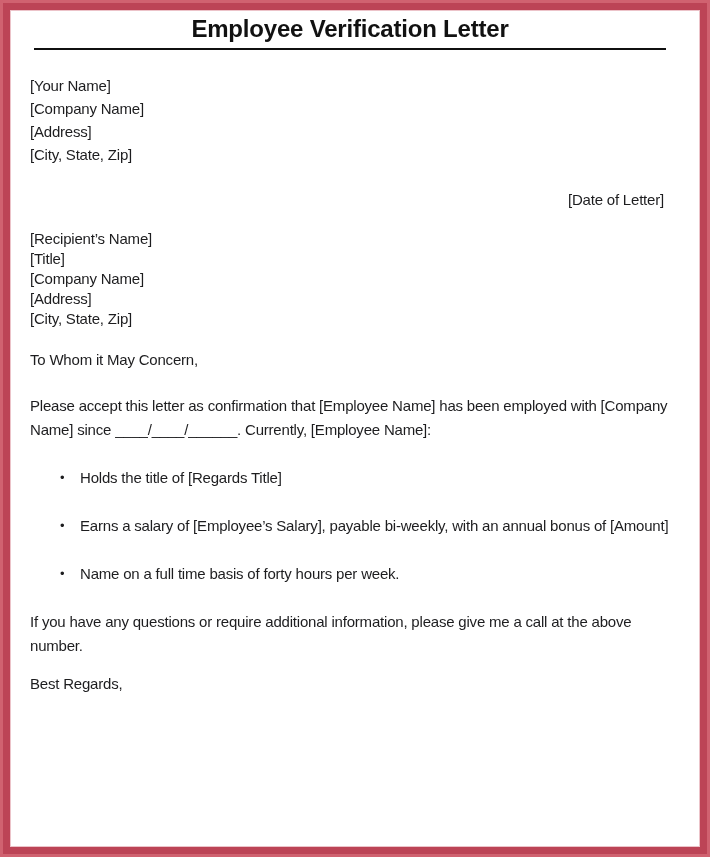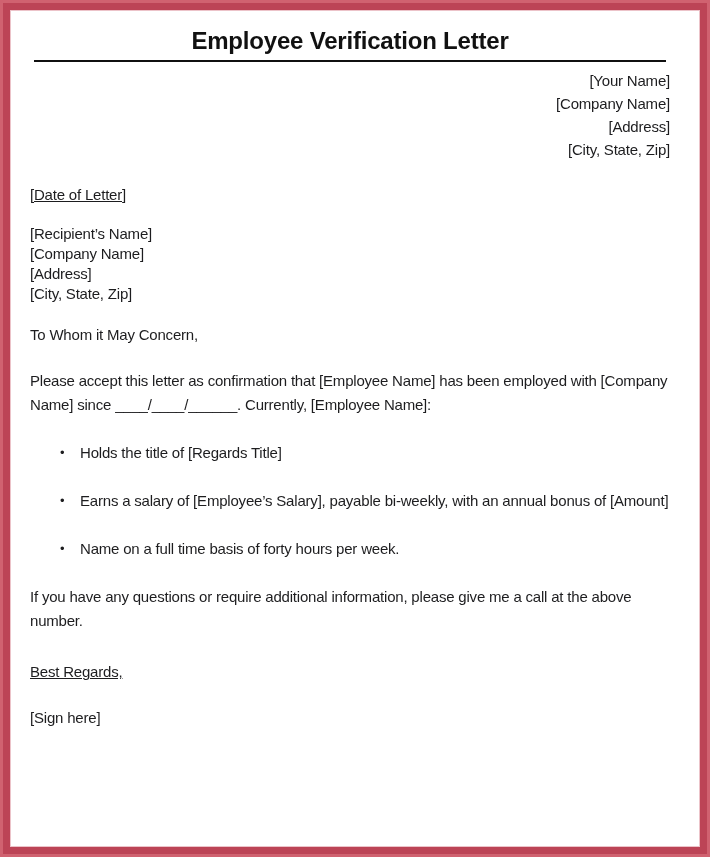--- a/index.html
+++ b/index.html
@@ -32,43 +32,43 @@
     position: relative;
     box-sizing: border-box;
     width: 100%;
     height: 100%;
     padding: 0 30px 0 20px;
     color: #1d1d1f;
     font-size: 15px;
     letter-spacing: -0.2px;
   }
   .title {
-    margin: 16px 0 0 0;
+    margin: 4px 0 0 0;
     text-align: center;
     font-size: 24px;
     font-weight: bold;
     letter-spacing: -0.2px;
     line-height: 30px;
     color: #111111;
   }
   .rule {
     height: 2px;
     background: #101010;
     margin: 4px 4px 0 4px;
   }
   .sender {
-    margin-top: 7px;
-    text-align: right;
+    margin-top: 24px;
+    text-align: left;
     line-height: 23px;
   }
   .date {
     margin-top: 22px;
+    text-align: right;
     line-height: 23px;
     padding-right: 6px;
-    text-decoration: underline;
   }
   .recipient {
     margin-top: 18px;
     line-height: 20px;
   }
   .subject {
     margin: 21px 0 0 0;
     line-height: 21px;
   }
   .salutation {
@@ -92,23 +92,22 @@
     margin-left: 30px;
     font-size: 13px;
   }
   .bullet-text {
     flex: 1;
   }
   .closing {
     margin-top: 11px;
   }
   .signoff {
-    margin: 27px 0 0 0;
+    margin: 14px 0 0 0;
     line-height: 24px;
-    text-decoration: underline;
   }
   .signature {
     margin: 22px 0 0 0;
     line-height: 24px;
   }
 </style>
 </head>
 <body>
 
 <div class="viewport">
@@ -123,20 +122,21 @@
           <div>[Your Name]</div>
           <div>[Company Name]</div>
           <div>[Address]</div>
           <div>[City, State, Zip]</div>
         </div>
 
         <div class="date">[Date of Letter]</div>
 
         <div class="recipient">
           <div>[Recipient’s Name]</div>
+          <div>[Title]</div>
           <div>[Company Name]</div>
           <div>[Address]</div>
           <div>[City, State, Zip]</div>
         </div>
 
 
         <p class="salutation">To Whom it May Concern,</p>
 
         <p class="para">Please accept this letter as confirmation that [Employee Name] has been employed with [Company Name] since ____/____/______. Currently, [Employee Name]:</p>
 
@@ -152,18 +152,17 @@
           <div class="bullet-row">
             <span class="bullet-glyph">•</span>
             <span class="bullet-text">Name on a full time basis of forty hours per week.</span>
           </div>
         </div>
 
         <p class="para closing">If you have any questions or require additional information, please give me a call at the above number.</p>
 
         <p class="signoff">Best Regards,</p>
 
-        <p class="signature">[Sign here]</p>
 
       </div>
     </div>
   </div>
 </div>
 
 </body></html>

